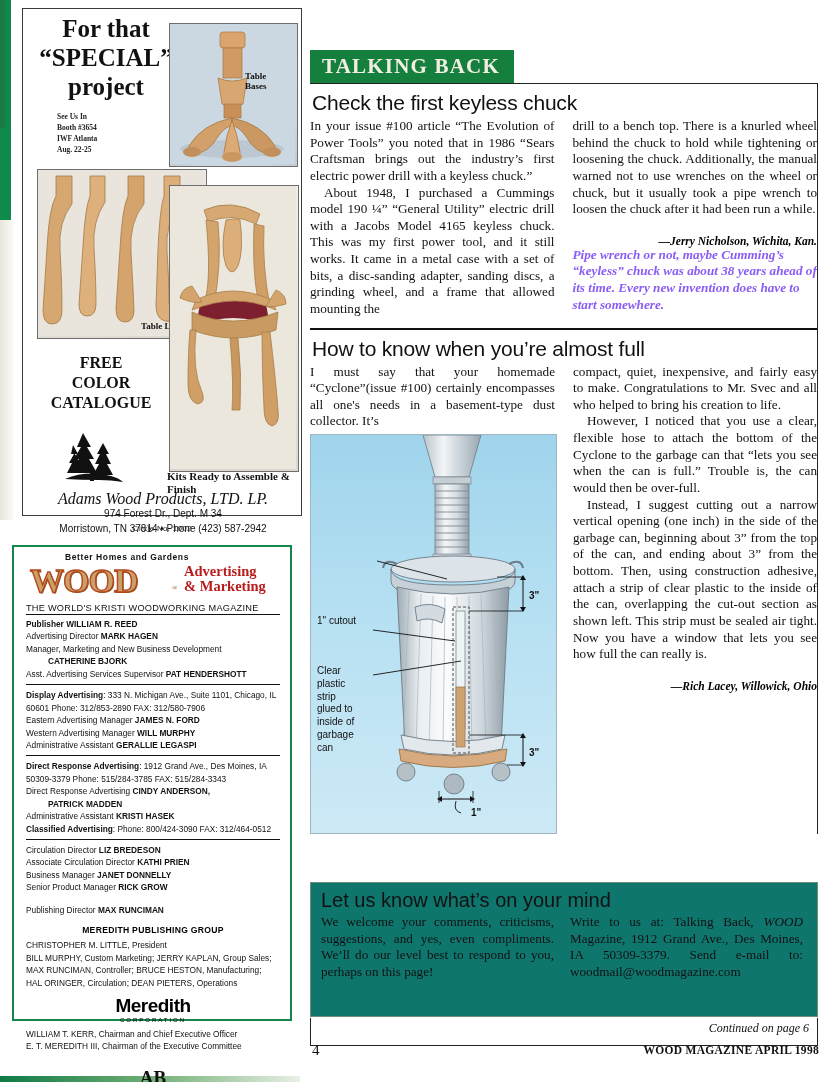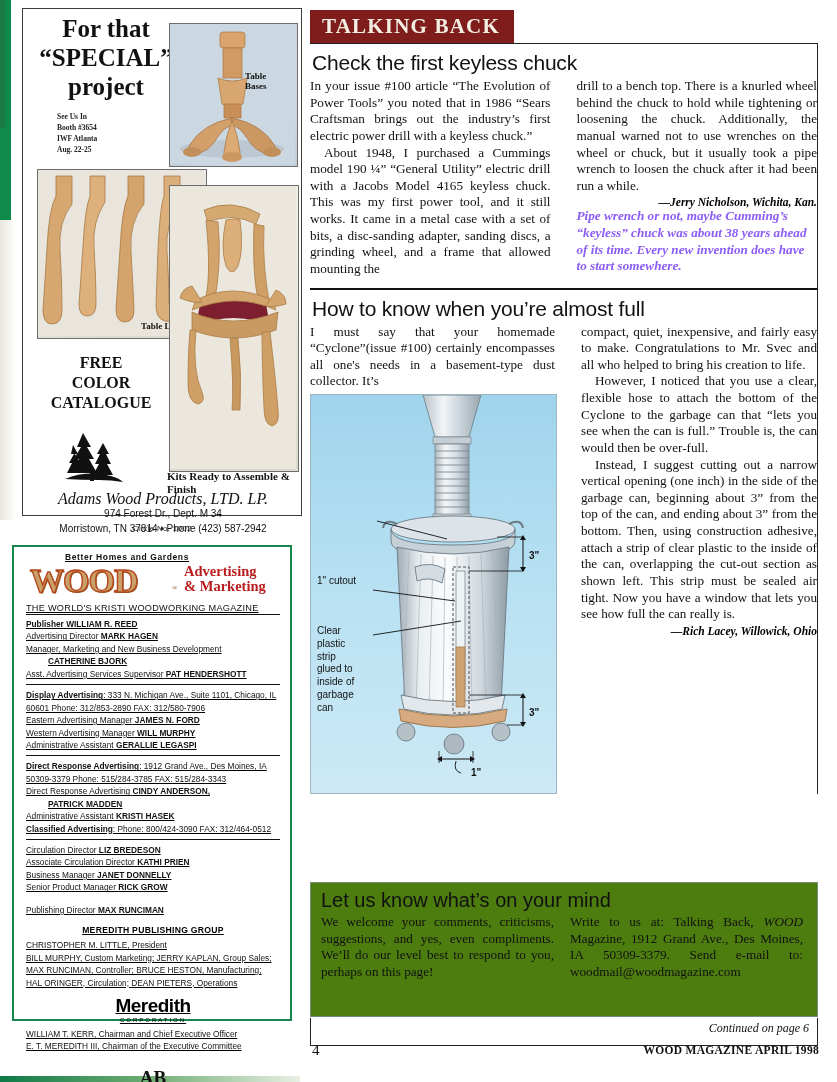--- a/index.html
+++ b/index.html
@@ -37,61 +37,61 @@
   .ad-stock{position:absolute;left:178px;top:168px;width:100px;text-align:center;font-weight:bold;font-size:13px;line-height:2.05;letter-spacing:.3px;color:#111;}
   .ad-free{position:absolute;left:18px;top:344px;width:120px;text-align:center;font-weight:bold;font-size:16px;line-height:1.25;color:#111;}
   .ad-logoname{position:absolute;left:24px;top:481px;width:232px;text-align:center;font-family:"Liberation Serif",serif;font-style:italic;font-size:16px;color:#111;}
   .ad-addr{position:absolute;left:10px;top:498px;width:260px;text-align:center;font-family:"Liberation Sans",sans-serif;font-size:10px;line-height:1.45;color:#111;}
   .circle-no{position:absolute;left:0;top:516px;width:280px;text-align:center;font-family:"Liberation Sans",sans-serif;font-size:8px;color:#222;letter-spacing:.3px;}
 
   
   .trees{position:absolute;left:40px;top:420px;width:62px;height:58px;}
 
   
-  .masthead{position:absolute;left:12px;top:545px;width:280px;height:476px;border:2px solid #15864c;background:#fff;box-sizing:border-box;text-decoration:underline;}
+  .masthead{position:absolute;left:12px;top:545px;width:280px;height:476px;border:2px solid #15864c;background:#fff;box-sizing:border-box;}
   .mh-inner{padding:5px 10px 0 12px;}
   .bhg{font-family:"Liberation Sans",sans-serif;font-weight:bold;font-size:8.5px;letter-spacing:.6px;color:#111;text-align:center;width:190px;margin:0 0 1px 6px;}
   .logorow{position:relative;height:40px;}
   .woodlogo{position:absolute;left:4px;top:0;font-family:"Liberation Serif",serif;font-weight:bold;font-size:34px;letter-spacing:-1px;line-height:36px;
      color:#c9a06a;-webkit-text-stroke:1.4px #b5481c;text-shadow:1px 1px 0 #8a5a22;}
   .woodreg{position:absolute;left:146px;top:21px;font-size:7px;color:#7a4a1c;}
   .admk{position:absolute;left:158px;top:1px;font-family:"Liberation Serif",serif;font-weight:bold;font-size:14.5px;line-height:15px;color:#b91c1c;}
   .tagline{font-family:"Liberation Sans",sans-serif;font-size:9.2px;letter-spacing:.25px;color:#111;border-bottom:1.4px solid #111;padding-bottom:1px;margin-bottom:3px;white-space:nowrap;}
   .mh-sec{font-family:"Liberation Sans",sans-serif;font-size:8.3px;line-height:1.5;color:#111;}
   .mh-sec b{font-weight:bold;}
   .mh-rule{border-top:1.2px solid #111;margin:4px 0 4px 0;}
   .mh-group-title{font-family:"Liberation Sans",sans-serif;font-size:8.6px;font-weight:bold;text-align:center;letter-spacing:.3px;margin:9px 0 4px;}
   .meredith{text-align:center;margin:6px 0 5px;font-family:"Liberation Sans",sans-serif;}
   .meredith .m1{font-size:19px;font-weight:bold;letter-spacing:-.5px;}
   .meredith .m2{font-size:6px;letter-spacing:2px;}
   .ab-logo{text-align:center;font-family:"Liberation Serif",serif;font-weight:bold;font-size:19px;margin-top:14px;color:#111;}
   .indent{padding-left:22px;}
 
   
   .main{position:absolute;left:310px;top:10px;width:508px;}
-  .tb-banner{display:inline-block;background:#7f1d1d;color:#f2efe2;font-family:"Liberation Serif",serif;font-weight:bold;font-size:21px;letter-spacing:1.2px;padding:4px 14px 5px 12px;}
+  .tb-banner{display:inline-block;background:#15803d;color:#f2efe2;font-family:"Liberation Serif",serif;font-weight:bold;font-size:21px;letter-spacing:1.2px;padding:4px 14px 5px 12px;margin-top:40px;}
   .article-frame{position:relative;border-top:1.5px solid #222;border-right:1.5px solid #222;margin-top:-1px;}
   .art-title{font-family:"Liberation Sans",sans-serif;font-size:21px;font-weight:normal;color:#111;margin:7px 0 3px 2px;letter-spacing:-.2px;}
-  .cols{display:flex;gap:26px;}
+  .cols{display:flex;gap:18px;}
   .col{width:245px;}
   .body-txt{font-family:"Liberation Serif",serif;font-size:13.2px;line-height:1.26;color:#111;text-align:justify;}
   .body-txt p{margin:0;text-indent:14px;}
   .body-txt p.first{text-indent:0;}
-  .sig{font-family:"Liberation Serif",serif;font-style:italic;font-weight:bold;font-size:11.5px;text-align:right;margin-top:2px;}
+  .sig{font-family:"Liberation Serif",serif;font-style:italic;font-weight:bold;font-size:11.5px;text-align:right;margin-top:17px;}
   .editor-note{font-family:"Liberation Serif",serif;font-style:italic;font-weight:bold;font-size:13.2px;line-height:1.26;margin-top:0;color:#8b5cf6;}
   .hr-thick{border-top:2px solid #111;margin:10px 0 0 0;}
 
   
   .illo{position:relative;width:245px;height:398px;border:1px solid #9fb6c2;
     background:linear-gradient(180deg,#9fd4ec 0%,#b6e0f2 45%,#cde9f6 100%);overflow:hidden;margin-top:4px;}
   .illo-label{position:absolute;font-family:"Liberation Sans",sans-serif;font-size:10px;color:#111;line-height:1.28;}
   .dim{position:absolute;font-family:"Liberation Sans",sans-serif;font-size:10px;font-weight:bold;color:#111;}
 
   
-  .mindbox{position:absolute;left:0;top:872px;width:508px;height:135px;border:1.4px solid #6f8d79;background:#4d7c0f;box-sizing:border-box;padding:6px 10px 0 10px;}
+  .mindbox{position:absolute;left:0;top:872px;width:508px;height:135px;border:1.4px solid #6f8d79;background:#0f766e;box-sizing:border-box;padding:6px 10px 0 10px;}
   .mind-title{font-family:"Liberation Sans",sans-serif;font-size:20px;color:#111;margin:0 0 2px 0;}
   .mind-cols{display:flex;gap:16px;}
   .mind-col{width:233px;}
   .contbox{position:absolute;left:0;top:1008px;width:508px;height:28px;border:1.4px solid #222;border-top:none;box-sizing:border-box;}
   .cont-txt{position:absolute;right:8px;top:3px;font-family:"Liberation Serif",serif;font-style:italic;font-size:12px;color:#111;}
   .folio-num{position:absolute;left:312px;top:1042px;font-family:"Liberation Serif",serif;font-size:15px;color:#111;}
   .folio-right{position:absolute;right:18px;top:1044px;font-family:"Liberation Serif",serif;font-size:11.5px;font-weight:bold;letter-spacing:.3px;color:#111;}
 </style>
 </head>
 <body>

